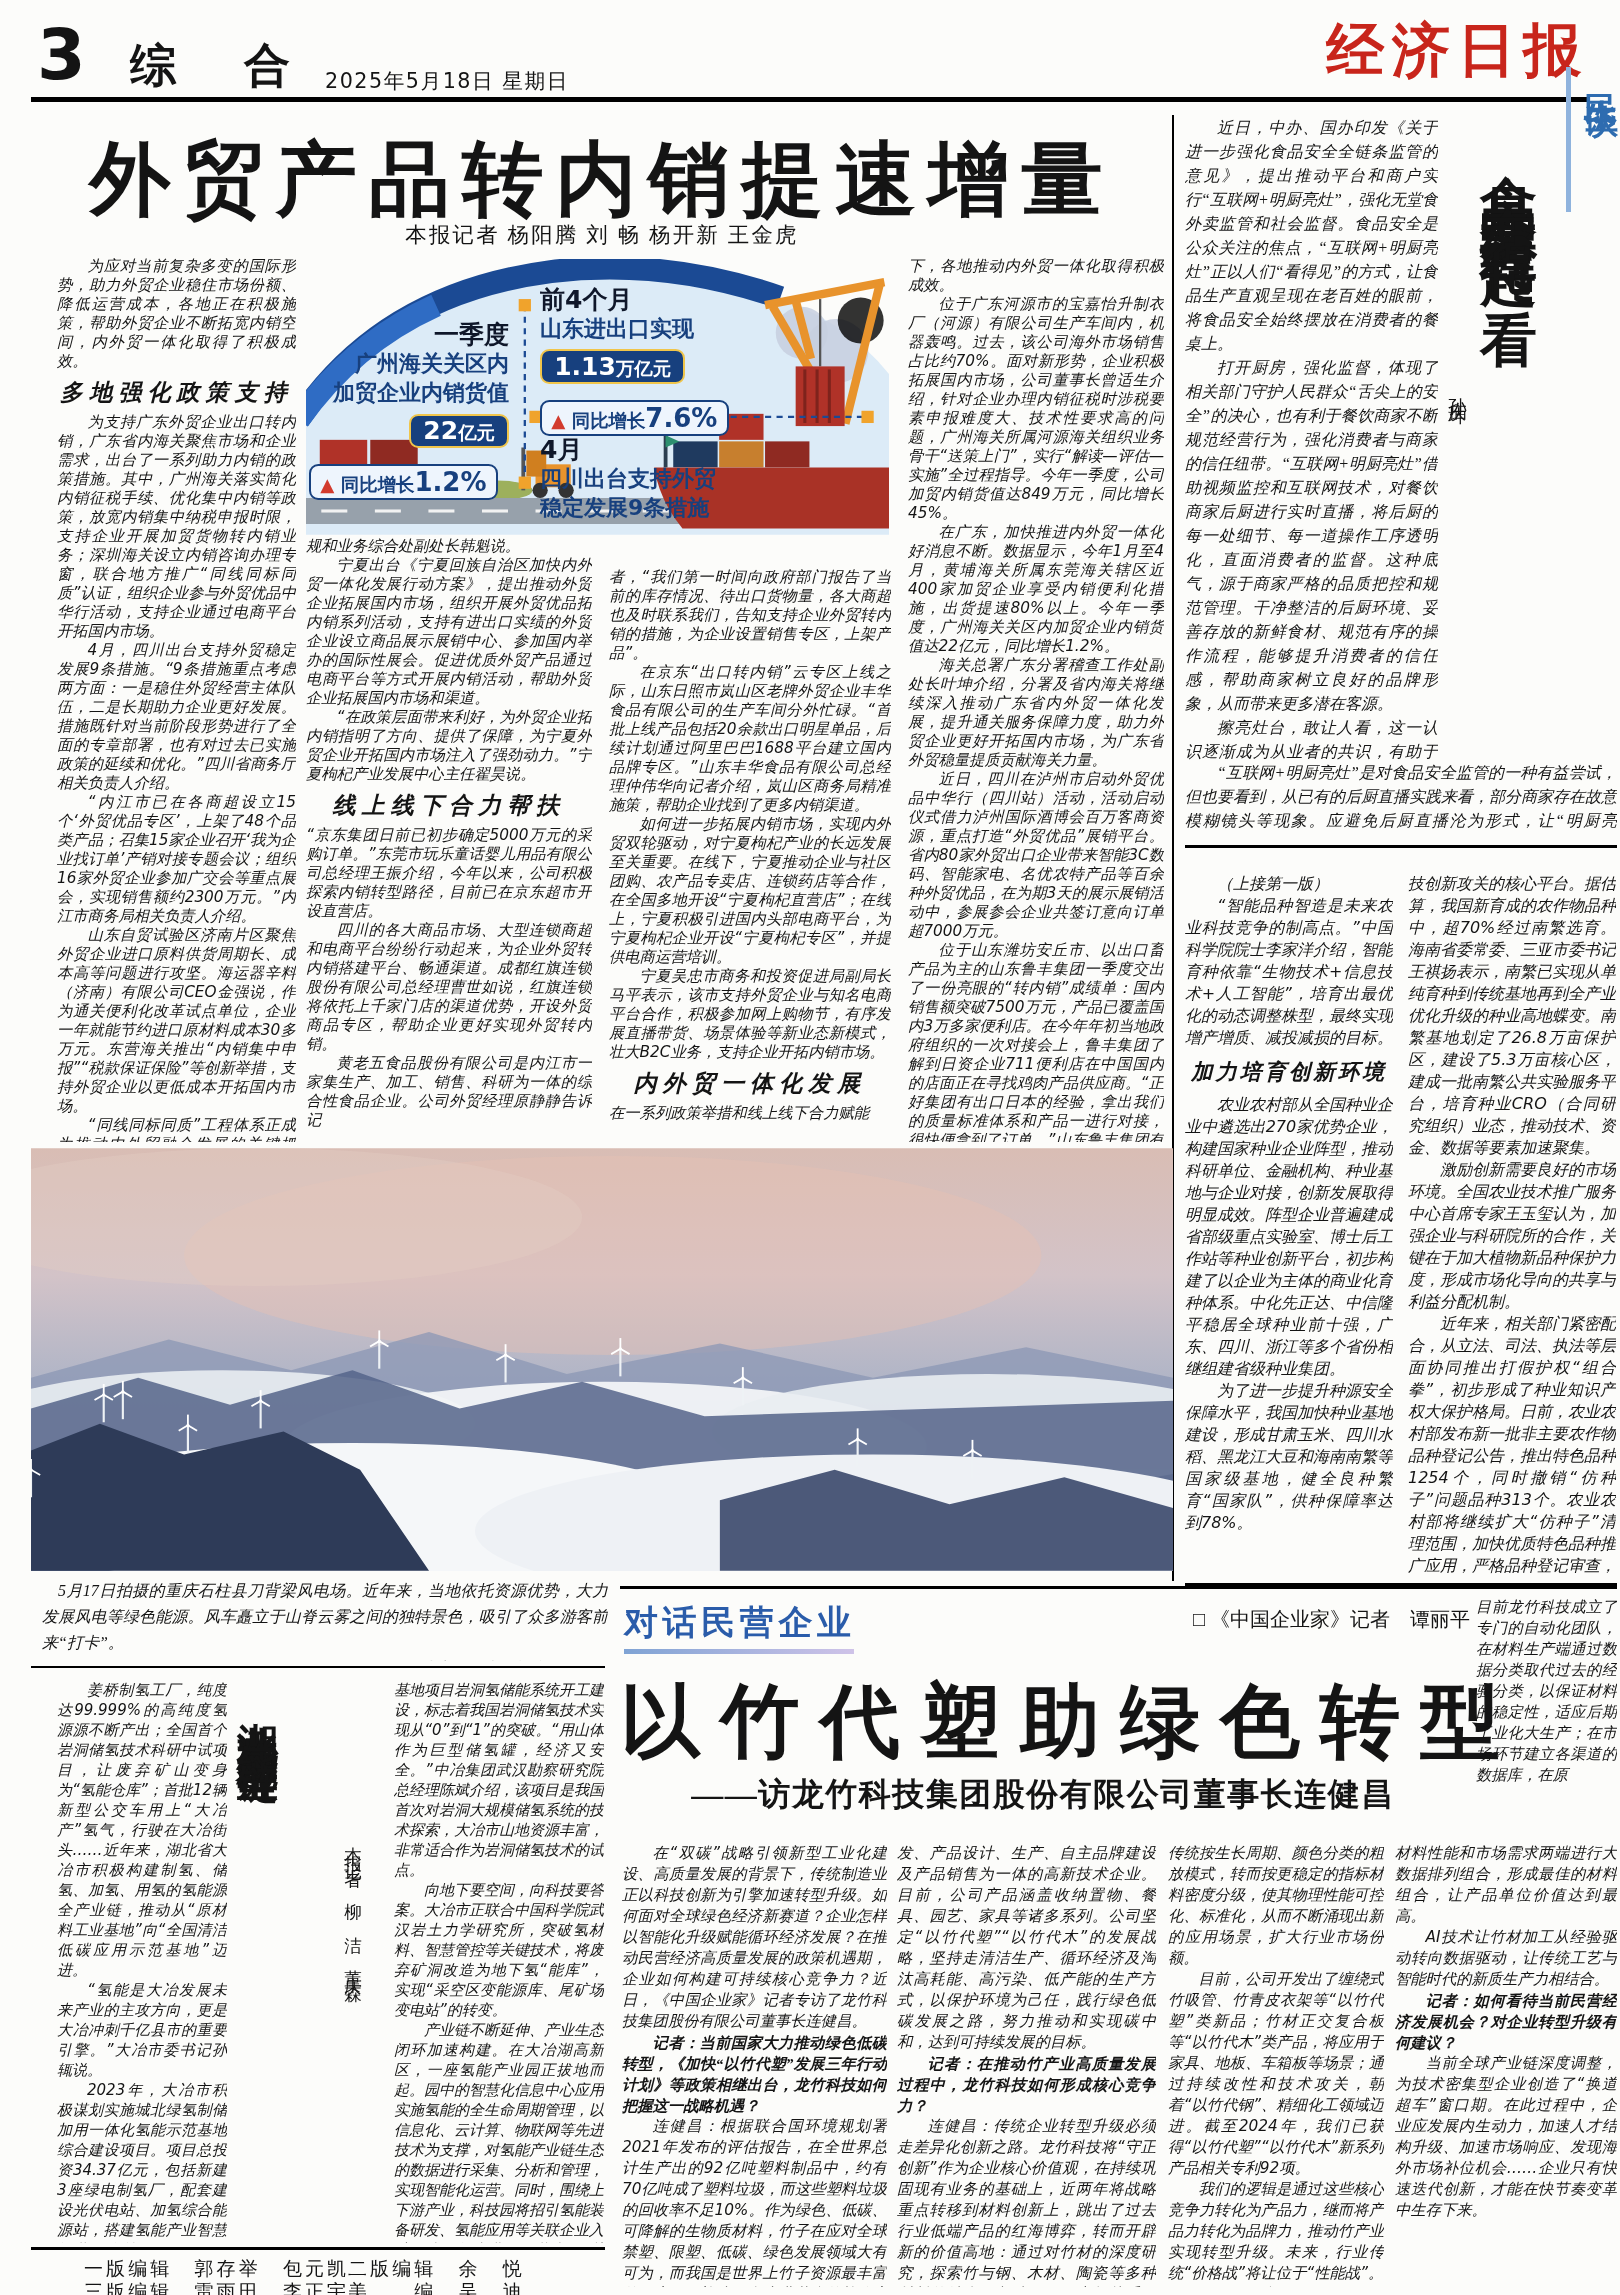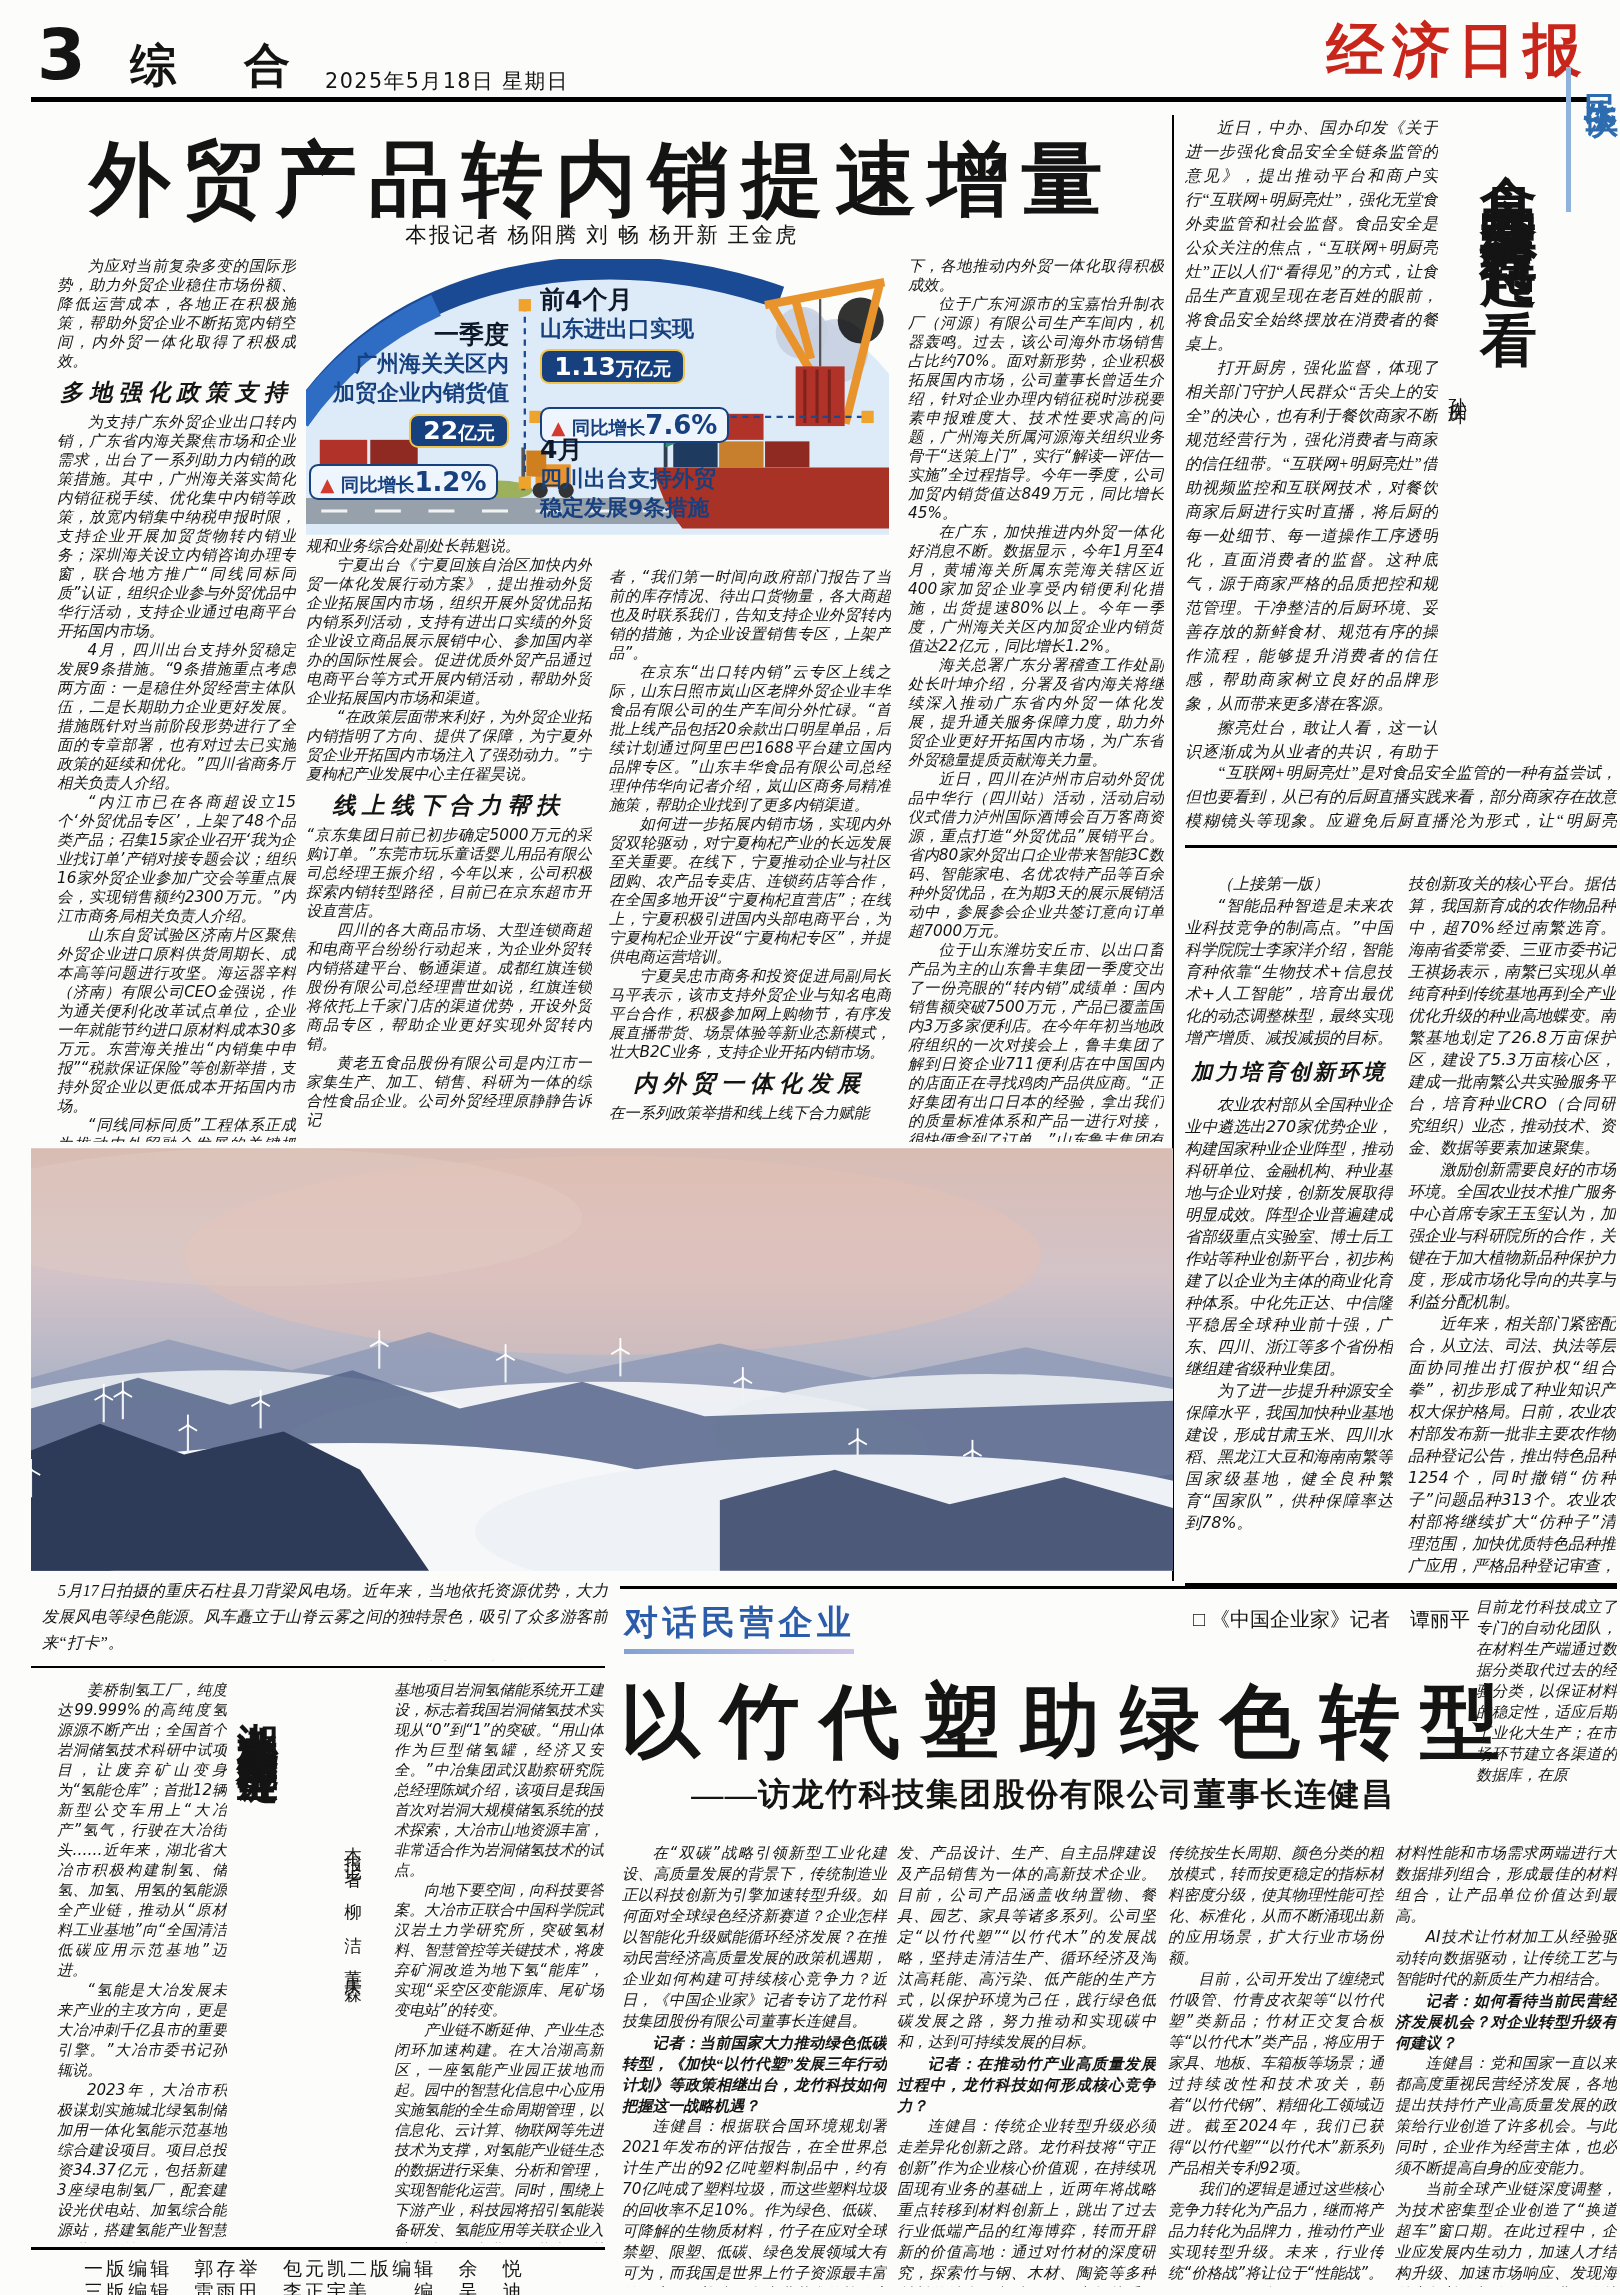--- a/index.html
+++ b/index.html
@@ -165,21 +165,21 @@
       <div style="margin-top:6.1px;"><span class="pillv"><span class="num">22</span><span class="unit">亿元</span></span></div>
     </div>
     <div class="abs" style="left:3.1px;top:205px;">
       <span class="pillg"><span class="uparr">▲</span> <span>同比增长</span><span class="num">1.2%</span></span>
     </div>
     
     <div class="abs" style="left:234px;top:24.5px;">
       <div class="t-big">前4个月</div>
       <div class="t-med">山东进出口实现</div>
       <div style="margin-top:6.1px;"><span class="pillv"><span class="num">1.13</span><span class="unit">万亿元</span></span></div>
-      <div style="margin-top:23px;"><span class="pillg"><span class="uparr">▲</span> <span>同比增长</span><span class="num">7.6%</span></span></div>
+      <div style="margin-top:16px;"><span class="pillg"><span class="uparr">▲</span> <span>同比增长</span><span class="num">7.6%</span></span></div>
     </div>
     
     <div class="abs" style="left:234px;top:175px;">
       <div class="t-big">4月</div>
       <div class="t-med">四川出台支持外贸</div>
       <div class="t-med">稳定发展9条措施</div>
     </div>
   </div>
 
   <div class="col lead-col cont" style="left:306px;top:537px;width:286px;height:605px;">
@@ -368,19 +368,18 @@
         <p>目前，公司开发出了缠绕式竹吸管、竹青皮衣架等“以竹代塑”类新品；竹材正交复合板等“以竹代木”类产品，将应用于家具、地板、车箱板等场景；通过持续改性和技术攻关，朝着“以竹代钢”、精细化工领域迈进。截至2024年，我们已获得“以竹代塑”“以竹代木”新系列产品相关专利92项。</p>
         <p>我们的逻辑是通过这些核心竞争力转化为产品力，继而将产品力转化为品牌力，推动竹产业实现转型升级。未来，行业传统“价格战”将让位于“性能战”。</p>
         <p class="q">记者：国家提出加快推动数字化转型和技术改造，龙竹科技在这方面有何突破？</p>
       </div>
   </div>
   <div class="col qa-col cont" style="left:1395px;top:1843px;width:222px;height:444px;">
     <div>
         <p>材料性能和市场需求两端进行大数据排列组合，形成最佳的材料组合，让产品单位价值达到最高。</p>
         <p>AI技术让竹材加工从经验驱动转向数据驱动，让传统工艺与智能时代的新质生产力相结合。</p>
         <p class="q">记者：如何看待当前民营经济发展机会？对企业转型升级有何建议？</p>
-        <p>连健昌：党和国家一直以来都高度重视民营经济发展，各地提出扶持竹产业高质量发展的政策给行业创造了许多机会。与此同时，企业作为经营主体，也必须不断提高自身的应变能力。</p>
         <p>当前全球产业链深度调整，为技术密集型企业创造了“换道超车”窗口期。在此过程中，企业应发展内生动力，加速人才结构升级、加速市场响应、发现海外市场补位机会……企业只有快速迭代创新，才能在快节奏变革中生存下来。</p>
       </div>
   </div>
 
 </div>
 
 
 </body></html>

